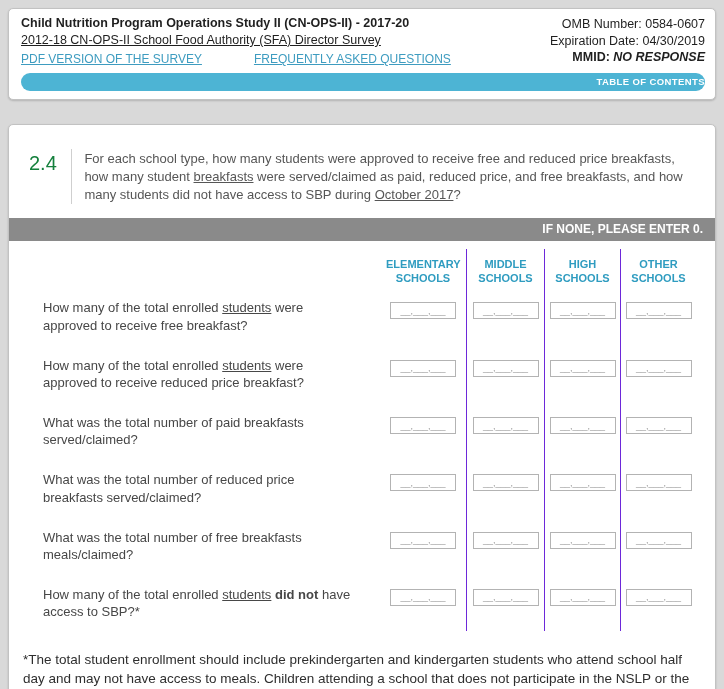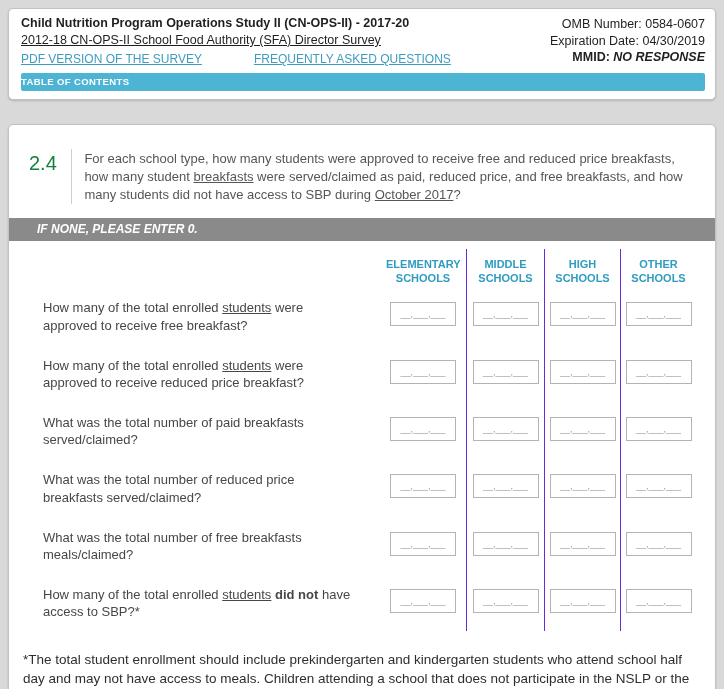--- a/index.html
+++ b/index.html
@@ -25,64 +25,64 @@
   .hdr-subtitle { font-size: 12.5px; color: #1f1f1f; text-decoration: underline; margin-bottom: 5px; }
   .hdr-links { display: flex; gap: 52px; font-size: 12px; }
   .hdr-link { color: #3e9cc0; text-decoration: underline; cursor: pointer; white-space: nowrap; }
   .header-right { text-align: right; font-size: 12.5px; color: #1f1f1f; line-height: 1.32; white-space: nowrap; }
   .mmid-label { font-weight: bold; }
   .mmid-value { font-weight: bold; font-style: italic; }
   .toc-bar {
     margin-top: 7px;
     background: #4db4d4;
     color: #ffffff;
-    text-align: left;
+    text-align: right;
     font-size: 9.5px;
     font-weight: bold;
     letter-spacing: 0.4px;
     padding: 3px 0 4px;
-    border-radius: 2px;
+    border-radius: 9px;
     cursor: pointer;
   }
 
   
   .main-card { padding: 0 0 16px; overflow: hidden; }
   .question-head { display: flex; padding: 24px 14px 14px 20px; }
   .qnum { color: #15803d; font-size: 20px; width: 42px; flex-shrink: 0; padding-top: 3px; }
   .qdivider { width: 1px; background: #cfcfcf; margin-right: 13px; }
   .qtext { font-size: 13px; color: #565656; line-height: 1.38; padding-top: 1px; }
   .u { text-decoration: underline; }
   .if-none-bar {
     background: #8a8a8a;
     color: #ffffff;
-    font-style: italic;
     font-weight: bold;
     font-size: 12px;
-    padding: 4px 28px 5px;
+    padding: 4px 12px 5px;
+    text-align: right;
   }
 
   
   .qtable { display: grid; grid-template-columns: 347px 86px 78px 76px 76px; margin: 8px 0 0 24px; }
   .trow { display: contents; }
   .cell { padding: 0; }
   .head-cell {
     color: #2f9cc0;
     font-weight: bold;
     font-size: 11px;
     text-align: center;
     line-height: 1.3;
     padding: 8px 6px 2px;
   }
   .spacer-cell { }
   .sep { border-left: 1px solid #6d28d9; }
   .label-cell { font-size: 13px; color: #474747; line-height: 1.32; padding: 12px 28px 11px 10px; }
   .input-cell { display: flex; align-items: flex-start; justify-content: center; padding: 15px 4px 11px; }
   .num-input {
     width: 66px;
-    height: 24px;
+    height: 17px;
     border: 1px solid #b3b3b3;
     font-size: 9px;
     text-align: center;
     color: #666666;
     font-family: "Liberation Sans", sans-serif;
     background: #ffffff;
   }
   .num-input::placeholder { color: #9a9a9a; }
 
   

